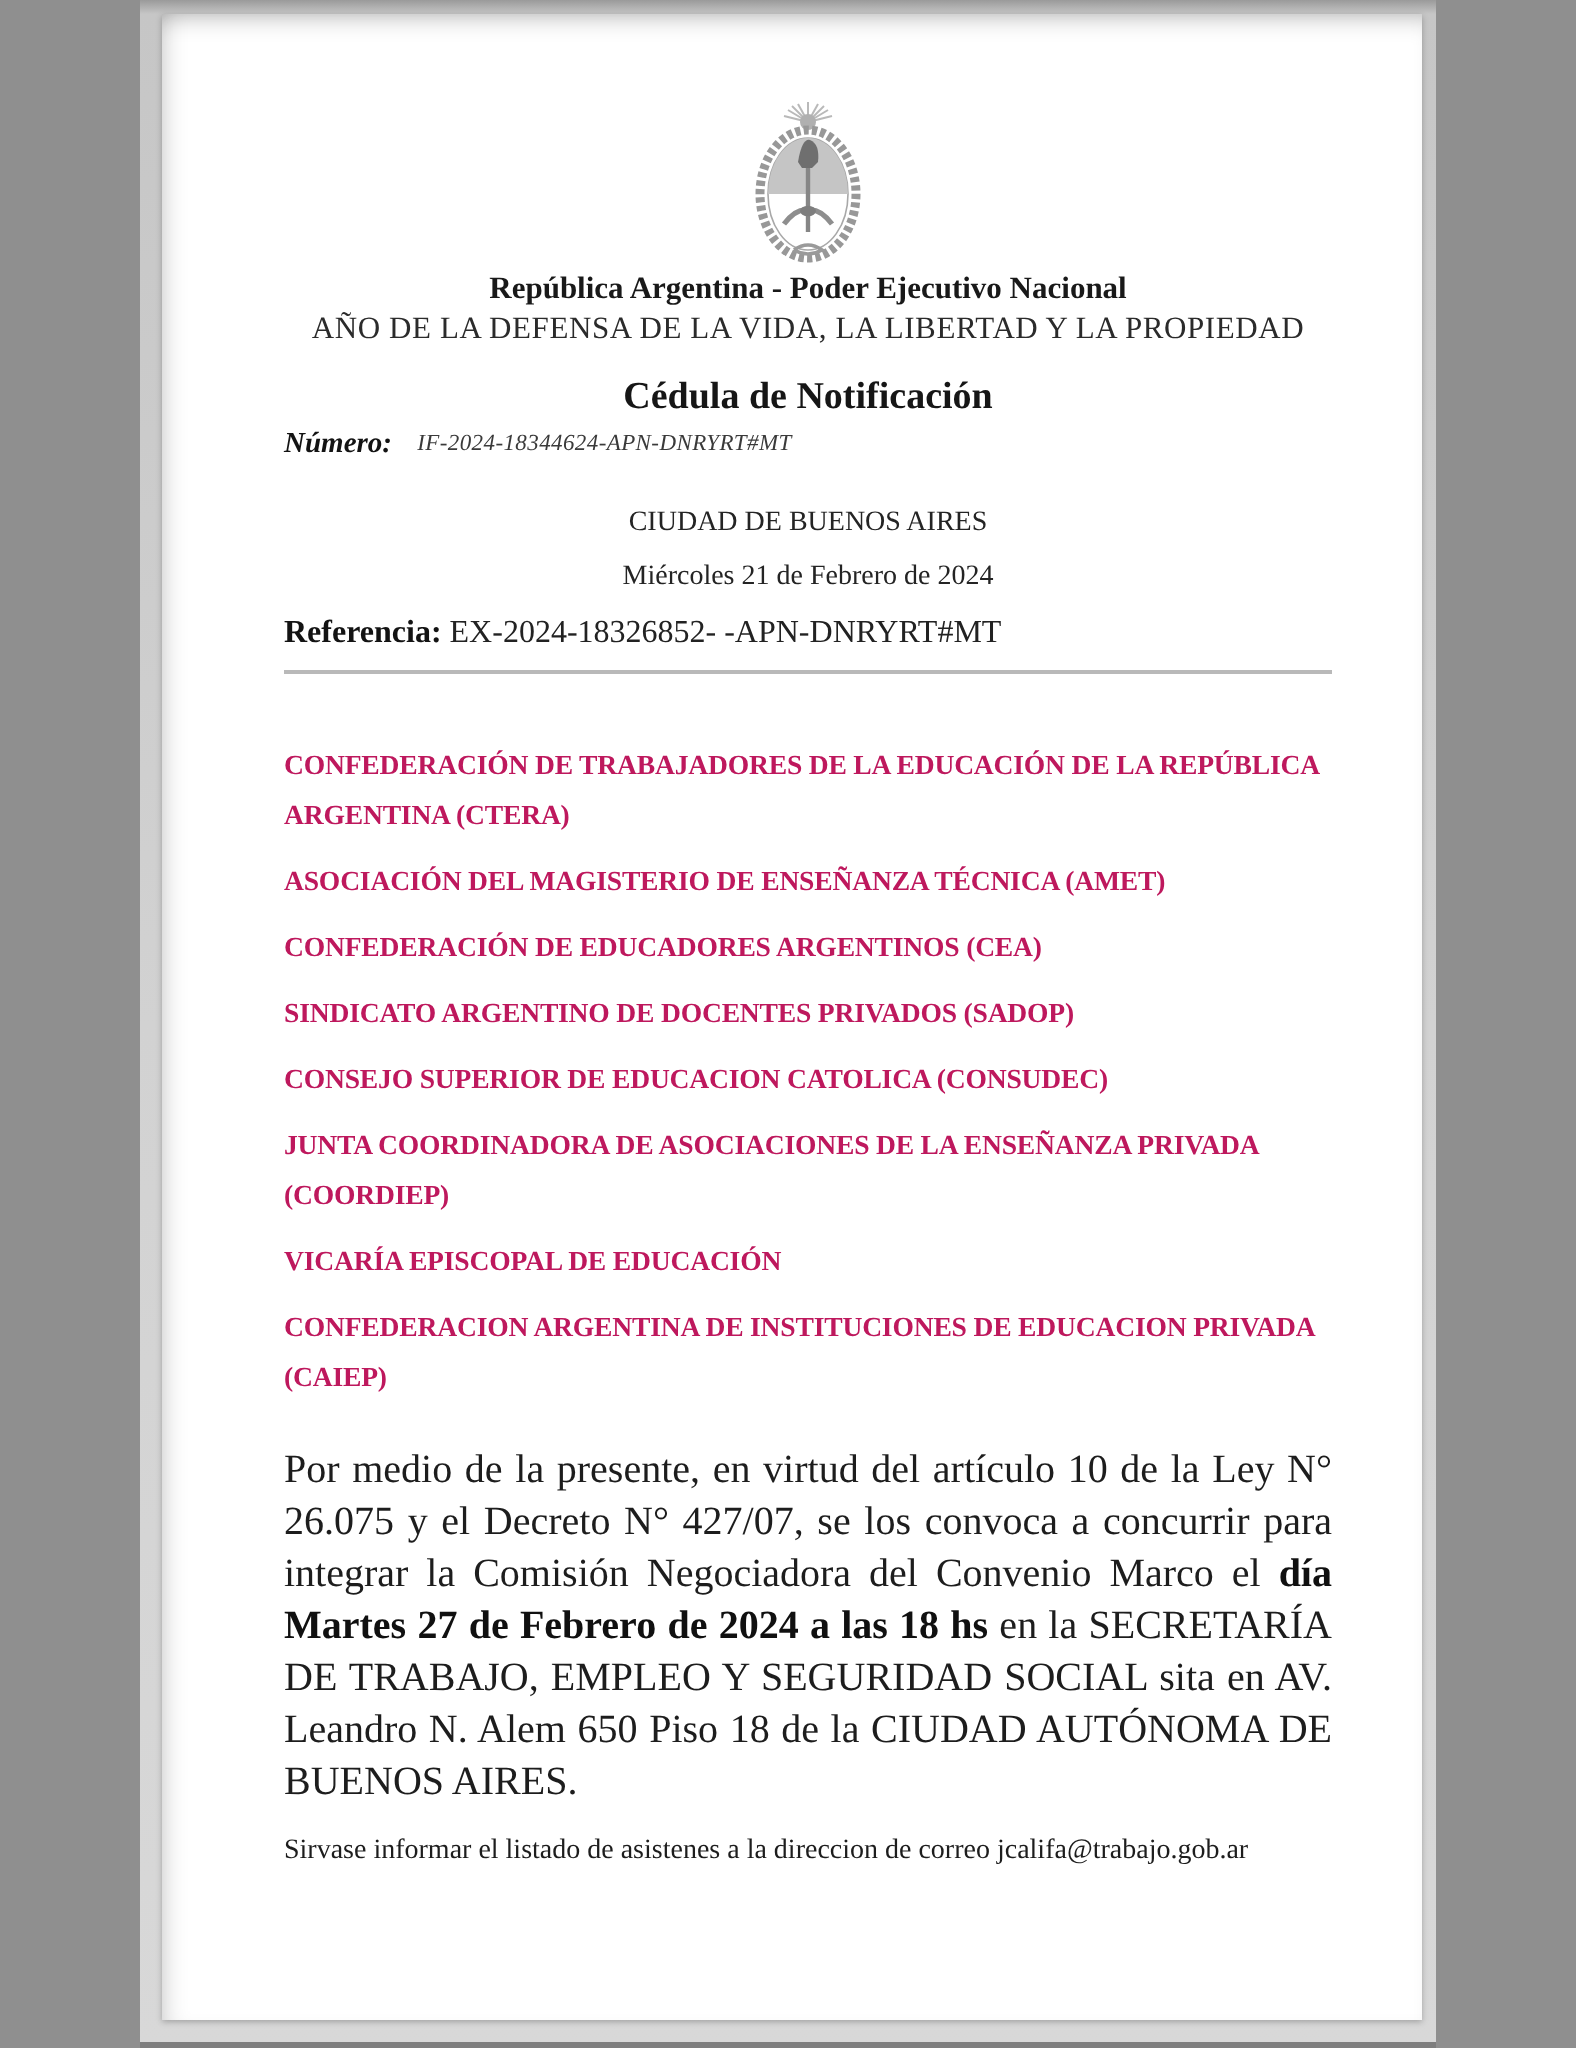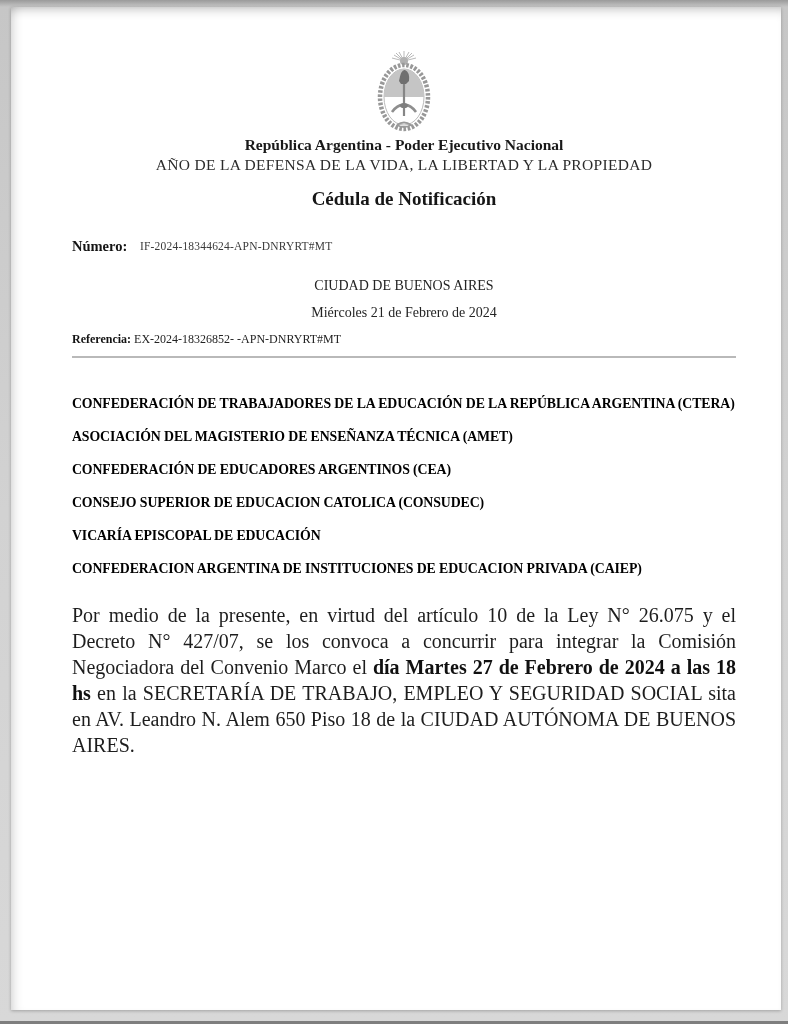--- a/index.html
+++ b/index.html
@@ -2,21 +2,21 @@
 <html lang="es"><head>
 <meta charset="utf-8">
 <title>Cédula de Notificación</title>
 <style>
   * { margin: 0; padding: 0; box-sizing: border-box; }
   html, body { background: #8f8f8f; }
   body { font-family: "Liberation Serif", serif; }
 
   .photo {
     position: relative;
-    width: 788px;
+    width: 648px;
     height: 1024px;
     margin: 0 auto;
     background: linear-gradient(180deg, #9a9a9a 0px, #c6c6c6 7px, #d2d2d2 50%, #d8d8d8 100%);
     overflow: hidden;
   }
   .photo::after {
     content: "";
     position: absolute;
     left: 0; right: 0; bottom: 0;
     height: 3px;
@@ -59,22 +59,23 @@
   }
   .doc-title {
     margin-top: 14px;
     text-align: center;
     font-weight: bold;
     font-size: 19px;
     color: #161616;
   }
 
   .numero-row {
-    margin-top: 28px;
+    margin-top: 4px;
     font-size: 14.5px;
+    font-style: italic;
   }
   .numero-row .lbl { font-weight: bold; color: #131313; }
   .numero-row .val {
     font-size: 11.5px;
     color: #3a3a3a;
     margin-left: 9px;
     position: relative;
     top: -1px;
     letter-spacing: 0.2px;
   }
@@ -82,37 +83,37 @@
   .place-date {
     margin-top: 17px;
     text-align: center;
     font-size: 14px;
     line-height: 27px;
     color: #242424;
   }
 
   .referencia {
     margin-top: 6px;
-    font-size: 12px;
+    font-size: 16px;
     color: #222;
   }
   .referencia .lbl { font-weight: bold; color: #131313; }
 
   .divider {
     margin-top: 9px;
     border-top: 2px solid #b9b9b9;
   }
 
   .recipients { margin-top: 33px; }
   .recipient {
     font-weight: bold;
     font-size: 13.8px;
     line-height: 25px;
     margin-bottom: 8px;
-    color: #000000;
+    color: #be185d;
     letter-spacing: -0.1px;
   }
 
   .body-par {
     margin-top: 21px;
     font-size: 20px;
     line-height: 26px;
     text-align: justify;
     color: #1d1d1d;
   }
@@ -179,22 +180,25 @@
       <span class="lbl">Referencia:</span>
       <span>EX-2024-18326852- -APN-DNRYRT#MT</span>
     </div>
 
     <div class="divider"></div>
 
     <div class="recipients">
       <div class="recipient">CONFEDERACIÓN DE TRABAJADORES DE LA EDUCACIÓN DE LA REPÚBLICA ARGENTINA (CTERA)</div>
       <div class="recipient">ASOCIACIÓN DEL MAGISTERIO DE ENSEÑANZA TÉCNICA (AMET)</div>
       <div class="recipient">CONFEDERACIÓN DE EDUCADORES ARGENTINOS (CEA)</div>
+      <div class="recipient">SINDICATO ARGENTINO DE DOCENTES PRIVADOS (SADOP)</div>
       <div class="recipient">CONSEJO SUPERIOR DE EDUCACION CATOLICA (CONSUDEC)</div>
+      <div class="recipient">JUNTA COORDINADORA DE ASOCIACIONES DE LA ENSEÑANZA PRIVADA (COORDIEP)</div>
       <div class="recipient">VICARÍA EPISCOPAL DE EDUCACIÓN</div>
       <div class="recipient">CONFEDERACION ARGENTINA DE INSTITUCIONES DE EDUCACION PRIVADA (CAIEP)</div>
     </div>
 
     <p class="body-par"><span>Por medio de la presente, en virtud del artículo 10 de la Ley N° 26.075 y el Decreto N° 427/07, se los convoca a concurrir para integrar la Comisión Negociadora del Convenio Marco el </span><strong>día Martes 27 de Febrero de 2024 a las 18 hs</strong><span> en la SECRETARÍA DE TRABAJO, EMPLEO Y SEGURIDAD SOCIAL sita en AV. Leandro N. Alem 650 Piso 18 de la CIUDAD AUTÓNOMA DE BUENOS AIRES.</span></p>
 
+    <p class="note">Sirvase informar el listado de asistenes a la direccion de correo jcalifa@trabajo.gob.ar</p>
 
   </div>
 </div>
 
 </body></html>

